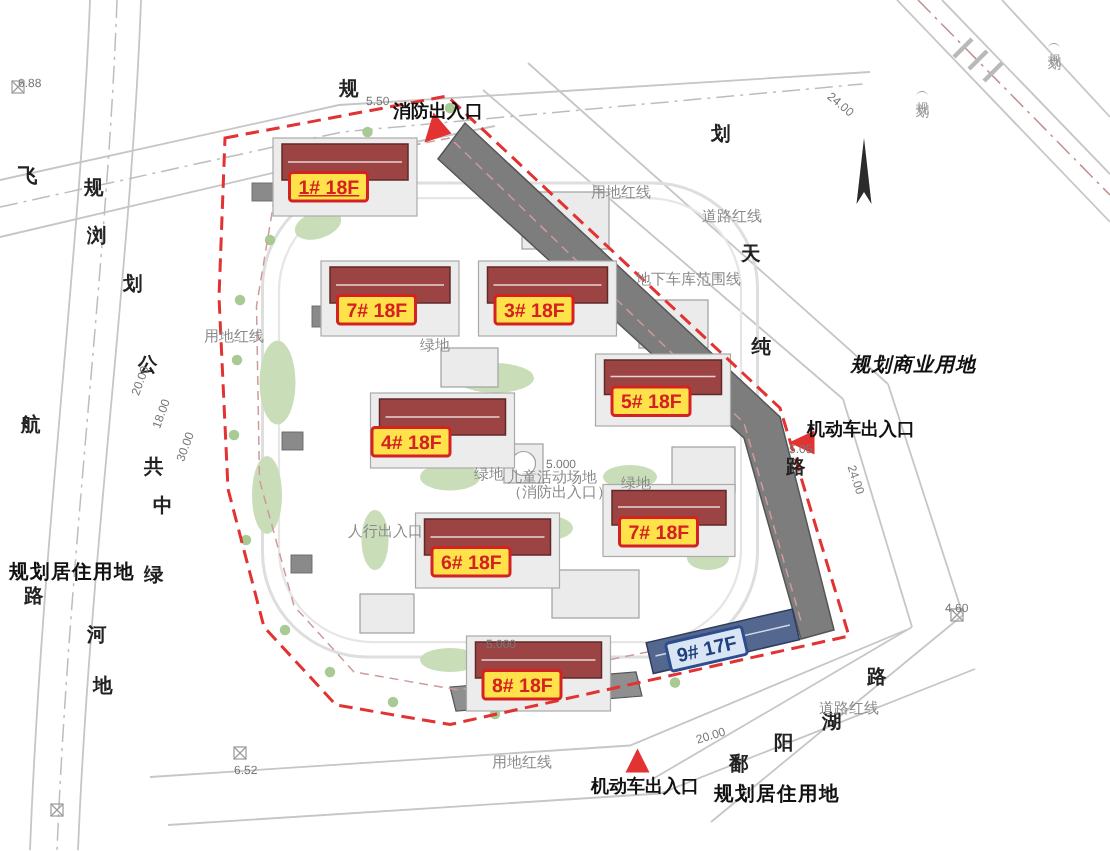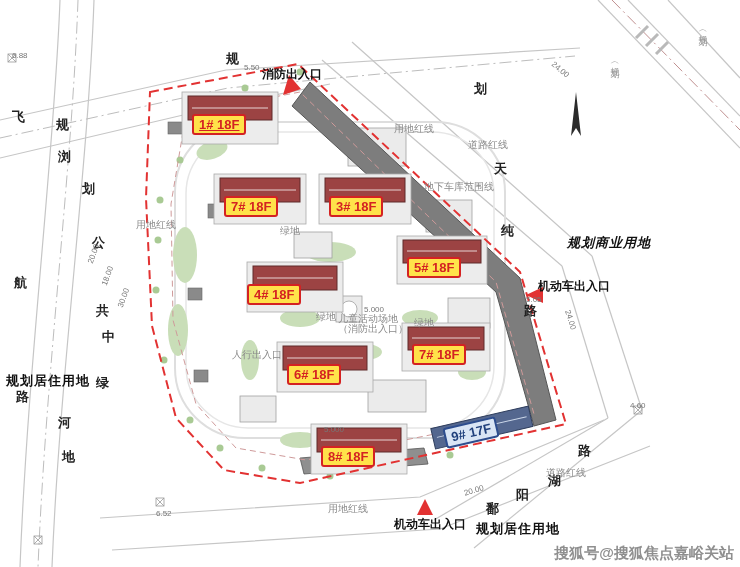--- a/index.html
+++ b/index.html
@@ -238,15 +238,14 @@
   <span class="t dim" style="left:526px;top:296px;">5.05</span>
   <span class="t dim" style="left:84px;top:250px;transform:rotate(-70deg);">20.00</span>
   <span class="t dim" style="left:98px;top:272px;transform:rotate(-70deg);">18.00</span>
   <span class="t dim" style="left:114px;top:294px;transform:rotate(-70deg);">30.00</span>
   <span class="t dim" style="left:156px;top:490px;margin-top:20px;">6.52</span>
   <span class="t dim" style="left:464px;top:487px;transform:rotate(-17deg);">20.00</span>
   <span class="t dim" style="left:630px;top:402px;">4.60</span>
   <span class="t dim" style="left:364px;top:306px;">5.000</span>
   <span class="t dim" style="left:324px;top:426px;">5.000</span>
 
-  <div class="wm">搜狐号@搜狐焦点嘉峪关站</div>
 
 </div>
 
 </body></html>

